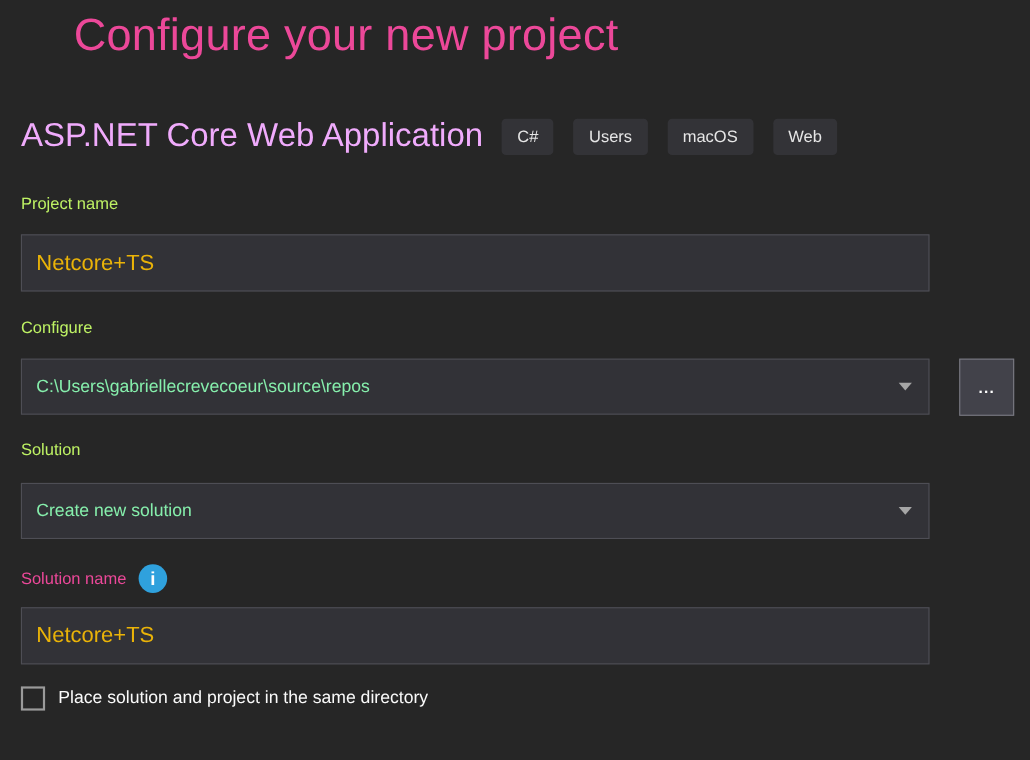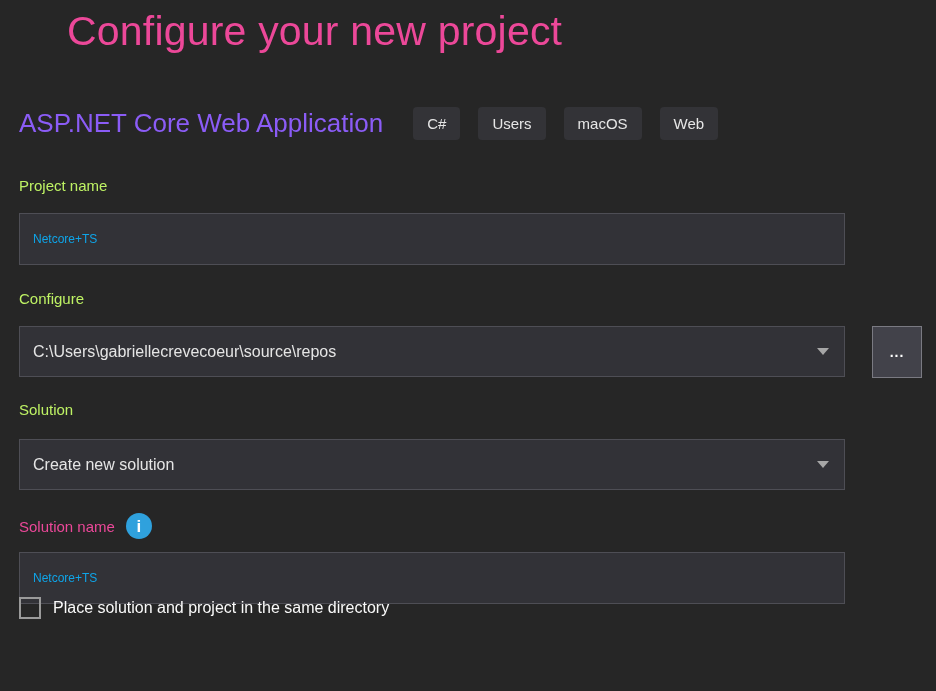--- a/index.html
+++ b/index.html
@@ -28,24 +28,24 @@
   }
   .template-row {
     position: absolute;
     left: 19px;
     top: 107px;
     display: flex;
     align-items: center;
     white-space: nowrap;
   }
   .template-name {
-    font-size: 26px;
+    font-size: 30px;
     font-weight: 300;
-    color: #8b5cf6;
-    margin-right: 30px;
+    color: #f0abfc;
+    margin-right: 17px;
   }
   .chip {
     display: inline-flex;
     align-items: center;
     height: 33px;
     padding: 0 14px;
     margin-right: 18px;
     background: #333337;
     border-radius: 4px;
     font-size: 15px;
@@ -58,41 +58,41 @@
     color: #bef264;
     white-space: nowrap;
   }
   .textbox {
     position: absolute;
     left: 19px;
     width: 826px;
     height: 52px;
     background: #323237;
     border: 1px solid #4e4e55;
-    color: #0ea5e9;
+    color: #eab308;
     font-family: "Liberation Sans", sans-serif;
-    font-size: 12px;
+    font-size: 20px;
     padding: 0 13px;
     outline: none;
   }
   .combo {
     position: absolute;
     left: 19px;
     width: 826px;
     height: 51px;
     background: #323237;
     border: 1px solid #4e4e55;
     display: flex;
     align-items: center;
     padding: 0 13px;
     cursor: default;
   }
   .combo-text {
     font-size: 16px;
-    color: #e5e5e5;
+    color: #86efac;
     flex: 1;
     overflow: hidden;
     white-space: nowrap;
   }
   .caret {
     width: 0;
     height: 0;
     border-left: 6px solid transparent;
     border-right: 6px solid transparent;
     border-top: 7px solid #a6a6a6;
@@ -135,21 +135,21 @@
     font-size: 17px;
     font-weight: bold;
     display: inline-flex;
     align-items: center;
     justify-content: center;
     line-height: 1;
   }
   .checkbox-row {
     position: absolute;
     left: 19px;
-    top: 597px;
+    top: 624px;
     display: flex;
     align-items: center;
   }
   .checkbox {
     width: 22px;
     height: 22px;
     border: 2px solid #9a9a9a;
     background: transparent;
     margin-right: 12px;
     flex: none;

